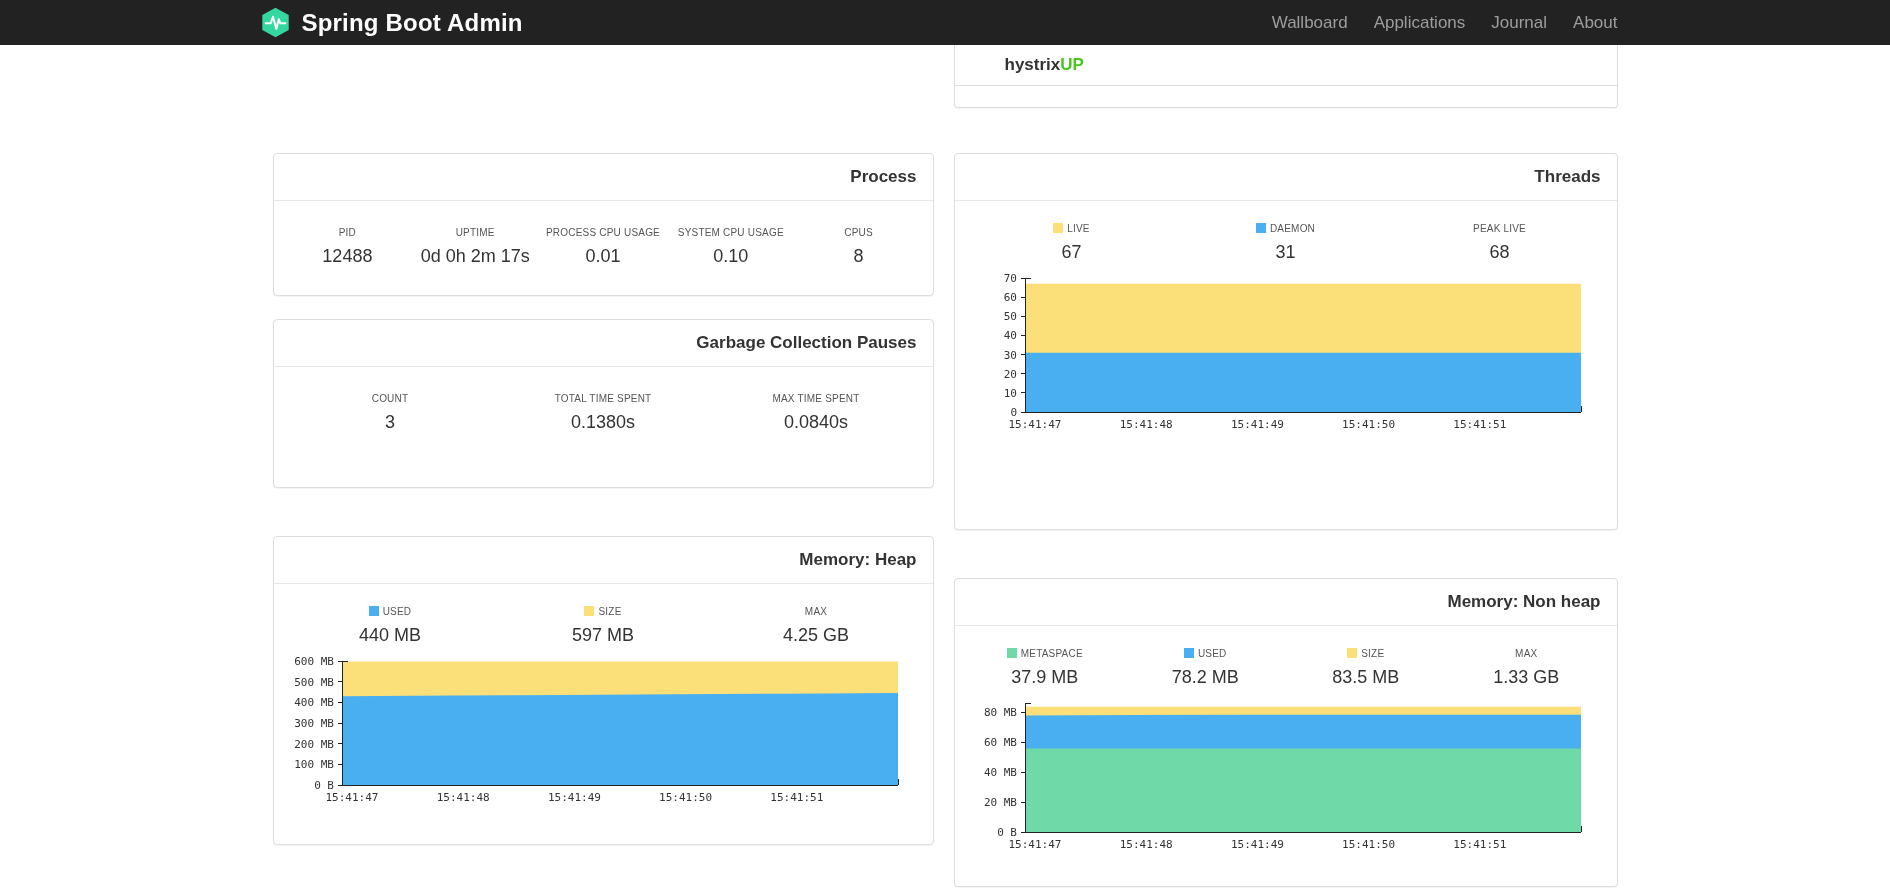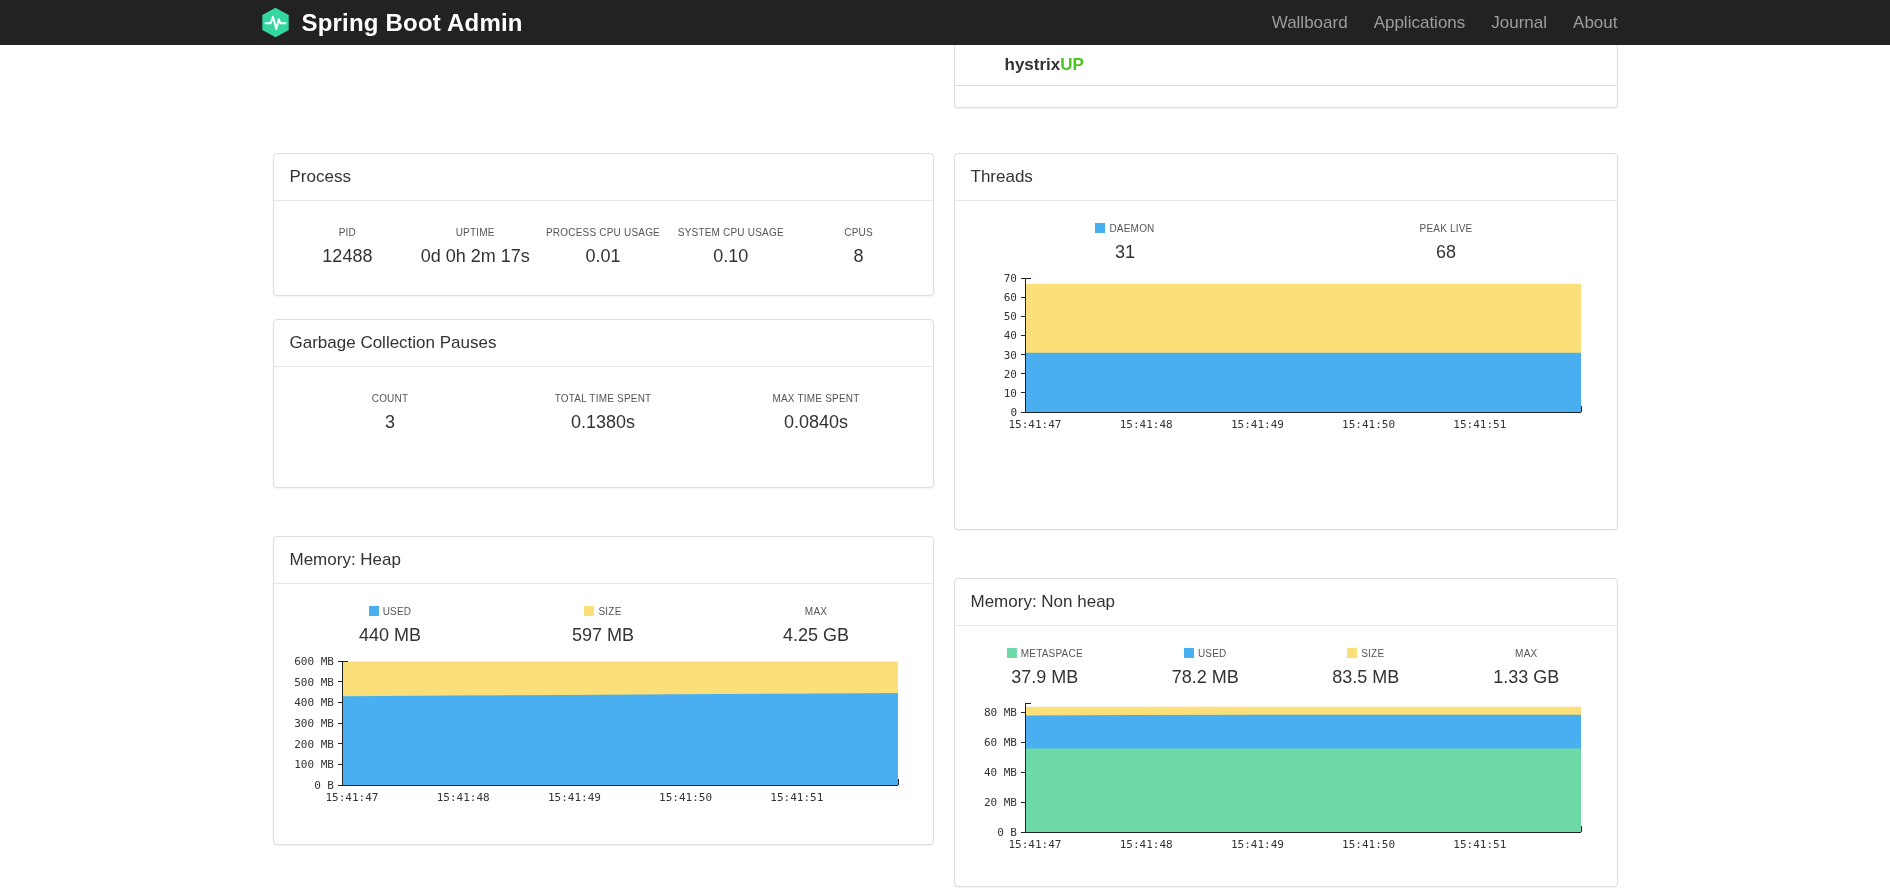--- a/index.html
+++ b/index.html
@@ -34,23 +34,24 @@
   .panel {
     background: #fff;
     border: 1px solid #ddd;
     border-radius: 4px;
     box-shadow: 0 1px 1px rgba(0,0,0,0.05);
     overflow: hidden;
   }
   .panel-heading {
     padding: 13px 16px;
     font-size: 17px;
-    font-weight: normal;
+    font-weight: bold;
     color: #333;
     border-bottom: 1px solid #e7e7e7;
+    text-align: right;
   }
 
   
   .health-panel {
     border-top: none;
     border-radius: 0 0 4px 4px;
     height: 63px;
   }
   .health-row {
     display: flex;
@@ -212,20 +213,24 @@
         <div class="health-row">
           <span class="health-name">hystrix</span>
           <span class="health-status">UP</span>
         </div>
         <div class="health-spacer"></div>
       </div>
 
       <div class="panel threads-panel">
         <div class="panel-heading">Threads</div>
         <div class="stats-row">
+          <div class="stat">
+            <div class="stat-label"><span class="swatch" style="background: rgb(251, 224, 122);"></span><span>LIVE</span></div>
+            <div class="stat-value">67</div>
+          </div>
           <div class="stat">
             <div class="stat-label"><span class="swatch" style="background: rgb(74, 175, 240);"></span><span>DAEMON</span></div>
             <div class="stat-value">31</div>
           </div>
           <div class="stat">
             <div class="stat-label">PEAK LIVE</div>
             <div class="stat-value">68</div>
           </div>
         </div>
         <div class="chart-wrap">

